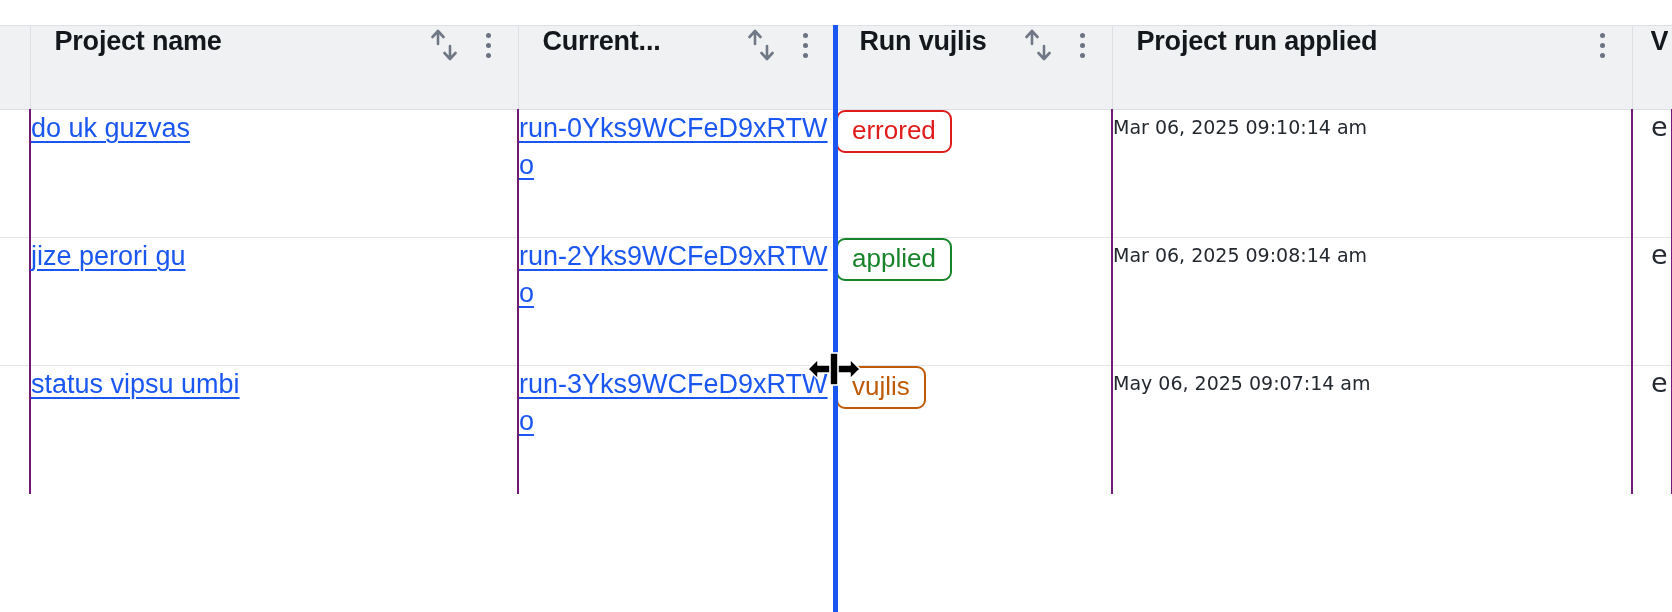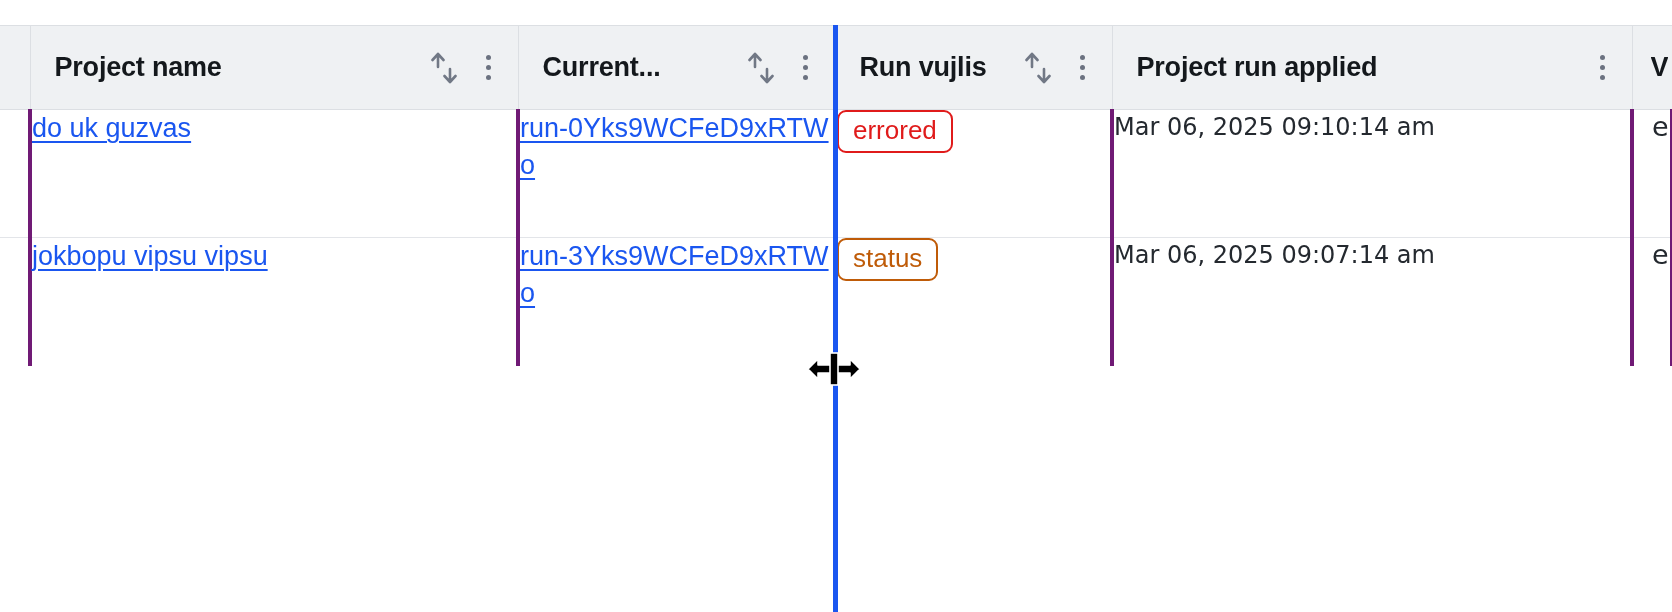--- a/index.html
+++ b/index.html
@@ -21,56 +21,56 @@
   .hdr-row{height:83px;}
   .hdr{
     background:#eff1f3;
     border-top:1px solid #dcdfe3;
     border-bottom:1px solid #dcdfe3;
     border-right:1px solid #dcdfe3;
     box-sizing:border-box;height:83px;position:relative;
   }
   .hdr.gutter{border-right:1px solid #dcdfe3;}
   .hdr-inner{
-    display:flex;align-items:center;height:83px;
+    display:flex;align-items:flex-start;height:83px;
     padding:0 16px 0 24px;box-sizing:border-box;gap:9px;
   }
   .hdr-label{
     font-size:27px;font-weight:700;color:#14181c;
     letter-spacing:-0.2px;white-space:nowrap;overflow:hidden;
     flex:0 1 auto;
   }
   .hdr-spacer{flex:1 1 auto;min-width:8px;}
   .sort-ic{flex:0 0 auto;width:34px;height:38px;margin-right:6px;opacity:.95;}
   .kebab{
     flex:0 0 auto;width:26px;height:38px;
     display:flex;flex-direction:column;align-items:center;justify-content:center;gap:5px;
   }
   .kebab i{display:block;width:5px;height:5px;border-radius:50%;background:#6b7280;}
 
   
   .brow{height:128px;}
   .cell{
     background:#ffffff;
     border-bottom:1px solid #e3e5e9;
-    border-right:4px solid #701a75;
+    border-right:2px solid #701a75;
     box-sizing:border-box;height:128px;
     padding:30px 20px 0 24px;
   }
   .cell.gutter{padding:0;}
   .cell.lastrow{border-bottom:none;}
 
   .link{
     color:#1a56f0;text-decoration:underline;text-underline-offset:4px;
     text-decoration-thickness:2px;
     font-size:27px;line-height:37px;cursor:pointer;
     display:inline;word-break:break-all;
   }
   .datetxt{
-    font-size:24px;color:#24292f;line-height:34px;white-space:nowrap;
+    font-size:19px;color:#24292f;line-height:34px;white-space:nowrap;
     font-family:"DejaVu Sans",sans-serif;
   }
   .ovf{font-size:27px;color:#24292f;line-height:34px;white-space:nowrap;
        font-family:"DejaVu Sans",sans-serif;}
 
   
   .badge{
     display:inline-block;border:2px solid currentColor;border-radius:9px;
     padding:3px 14px 6px;font-size:26px;line-height:30px;
     background:#fff;white-space:nowrap;
@@ -199,34 +199,52 @@
         </td>
         <td class="cell">
           <span class="datetxt">Mar 06, 2025 09:10:14 am</span>
         </td>
         <td class="cell" style="padding-left:18px;">
           <span class="ovf">e</span>
         </td>
       </tr>
 
 
+      <tr class="brow">
+        <td class="cell gutter"></td>
+        <td class="cell">
+          <a class="link">jize perori gu</a>
+        </td>
+        <td class="cell">
+          <a class="link">run-2Yks9WCFeD9xRTWo</a>
+        </td>
+        <td class="cell">
+          <span class="badge applied">applied</span>
+        </td>
+        <td class="cell">
+          <span class="datetxt">Mar 06, 2025 09:08:14 am</span>
+        </td>
+        <td class="cell" style="padding-left:18px;">
+          <span class="ovf">e</span>
+        </td>
+      </tr>
 
       <tr class="brow">
         <td class="cell gutter lastrow"></td>
         <td class="cell lastrow">
-          <a class="link">jokbopu vipsu vipsu</a>
+          <a class="link">status vipsu umbi</a>
         </td>
         <td class="cell lastrow">
           <a class="link">run-3Yks9WCFeD9xRTWo</a>
         </td>
         <td class="cell lastrow">
-          <span class="badge planned">status</span>
-        </td>
-        <td class="cell lastrow">
-          <span class="datetxt">Mar 06, 2025 09:07:14 am</span>
+          <span class="badge planned">vujlis</span>
+        </td>
+        <td class="cell lastrow">
+          <span class="datetxt">May 06, 2025 09:07:14 am</span>
         </td>
         <td class="cell lastrow" style="padding-left:18px;">
           <span class="ovf">e</span>
         </td>
       </tr>
 
     </tbody>
   </table>
 
   <div id="drag-line"></div>

